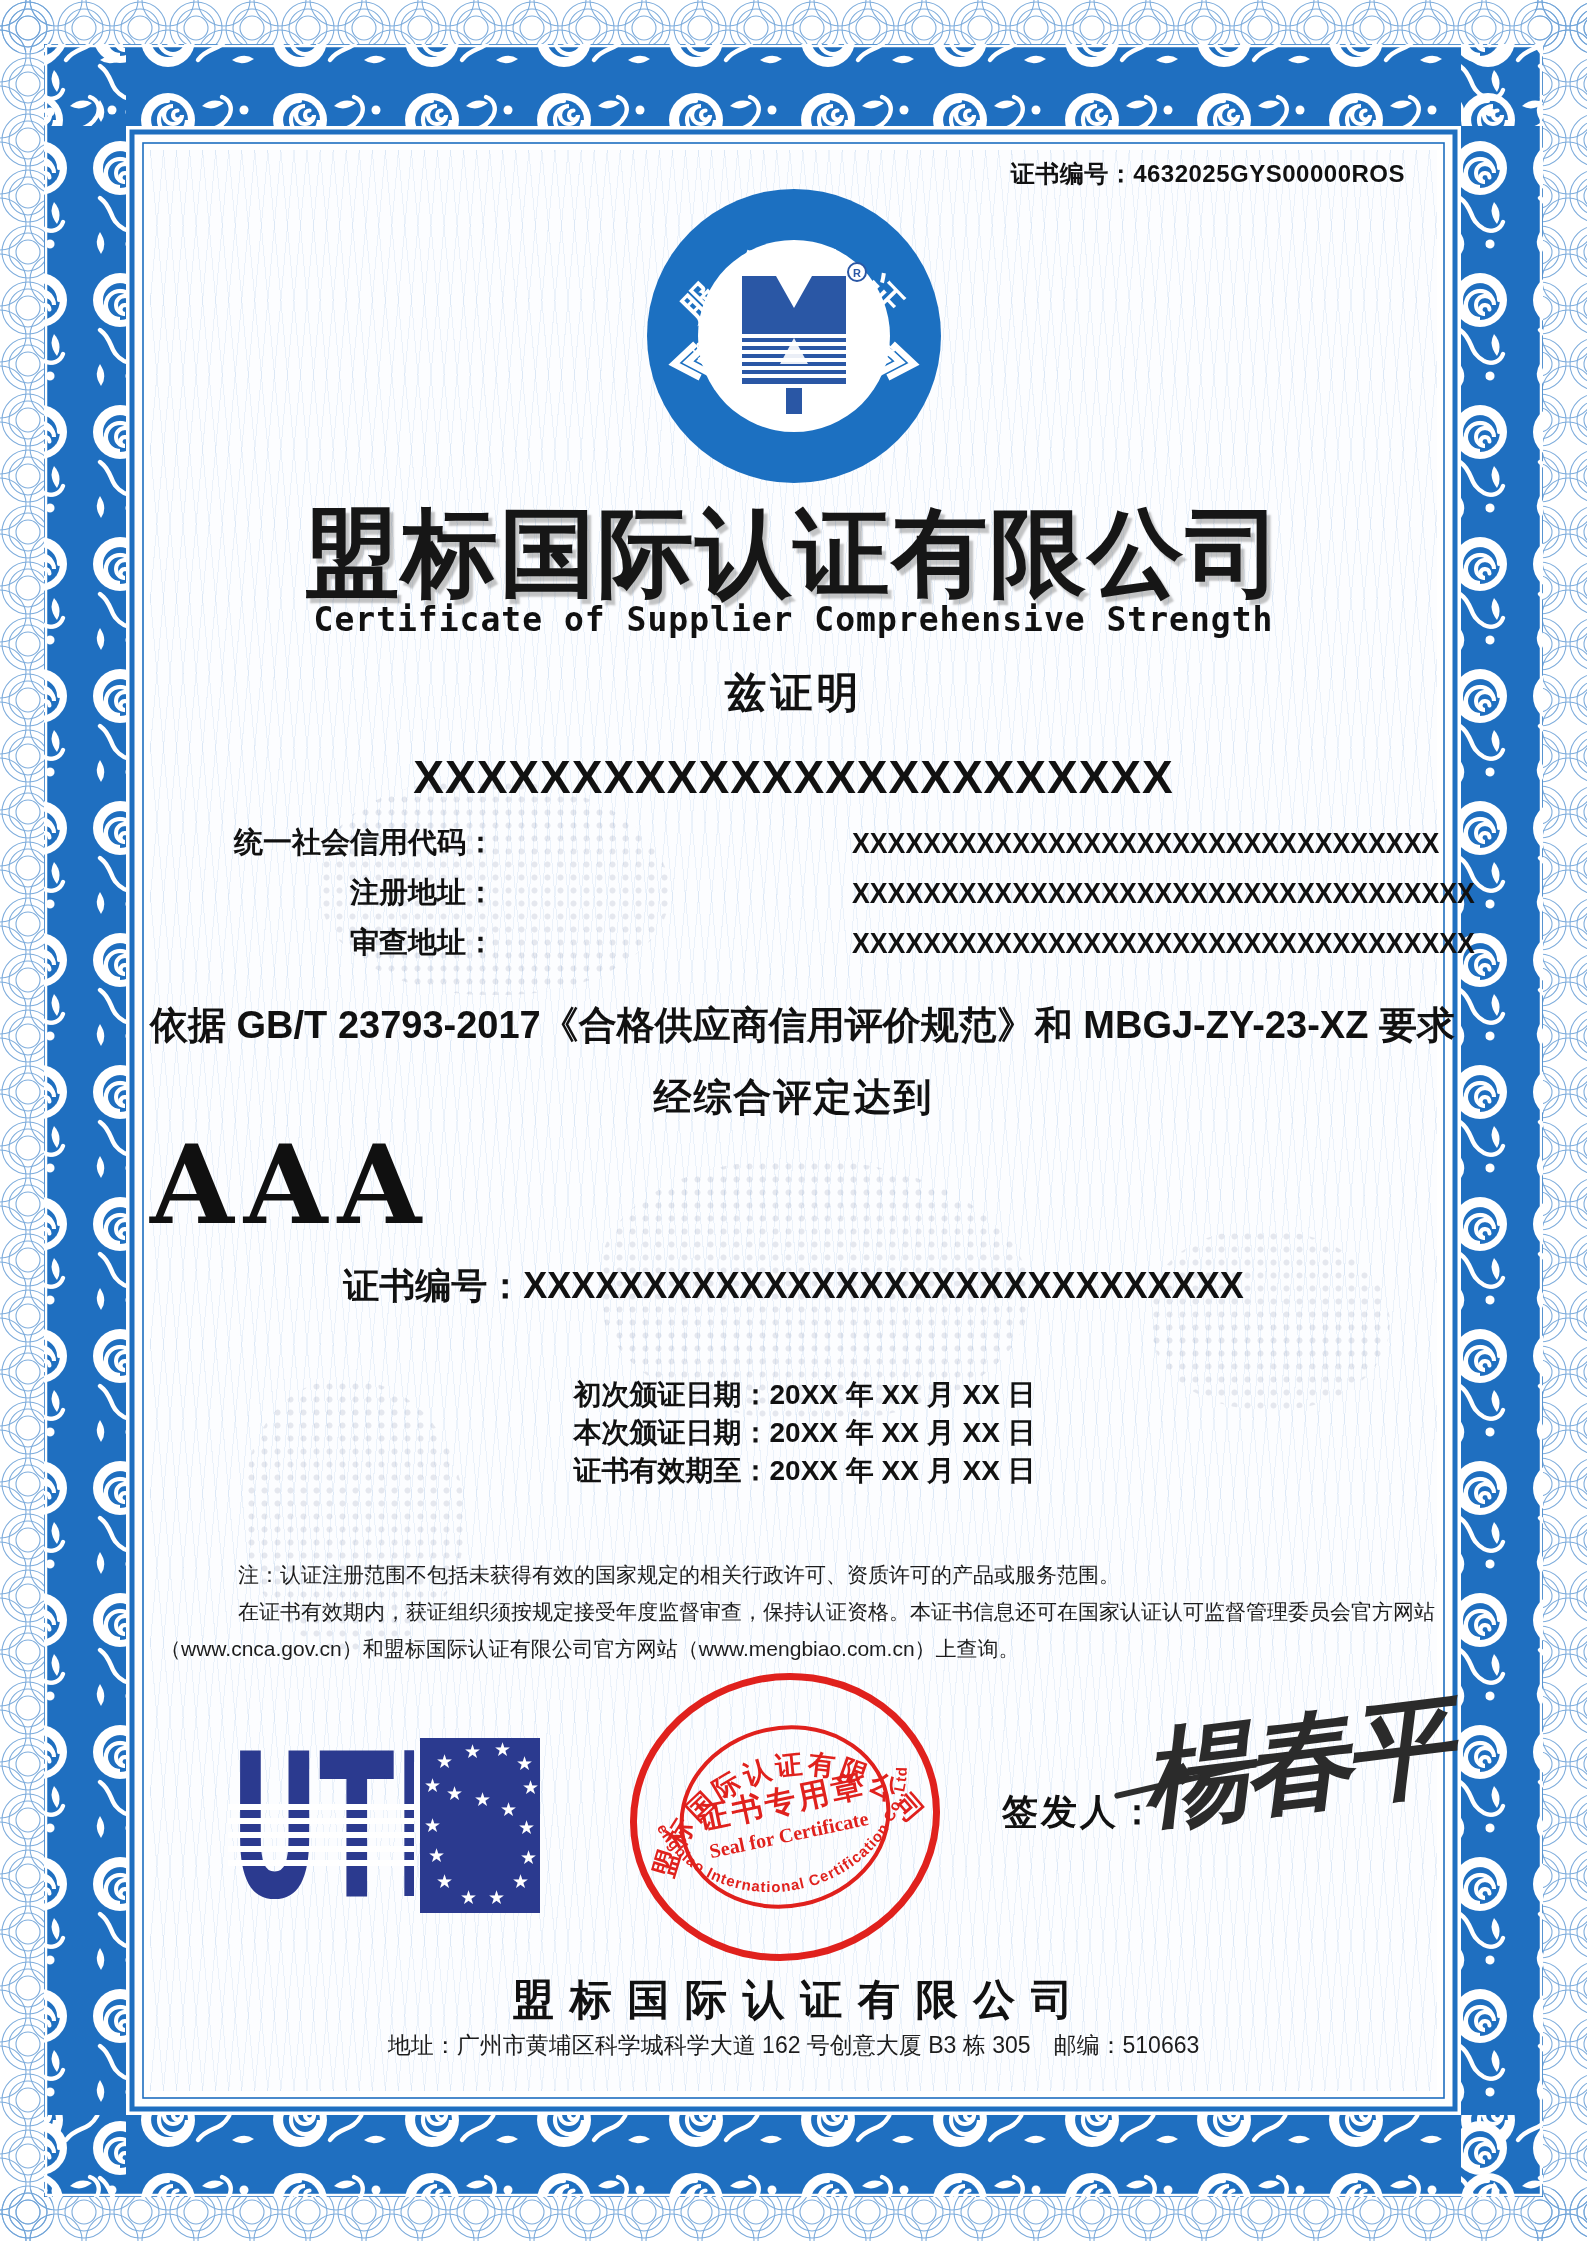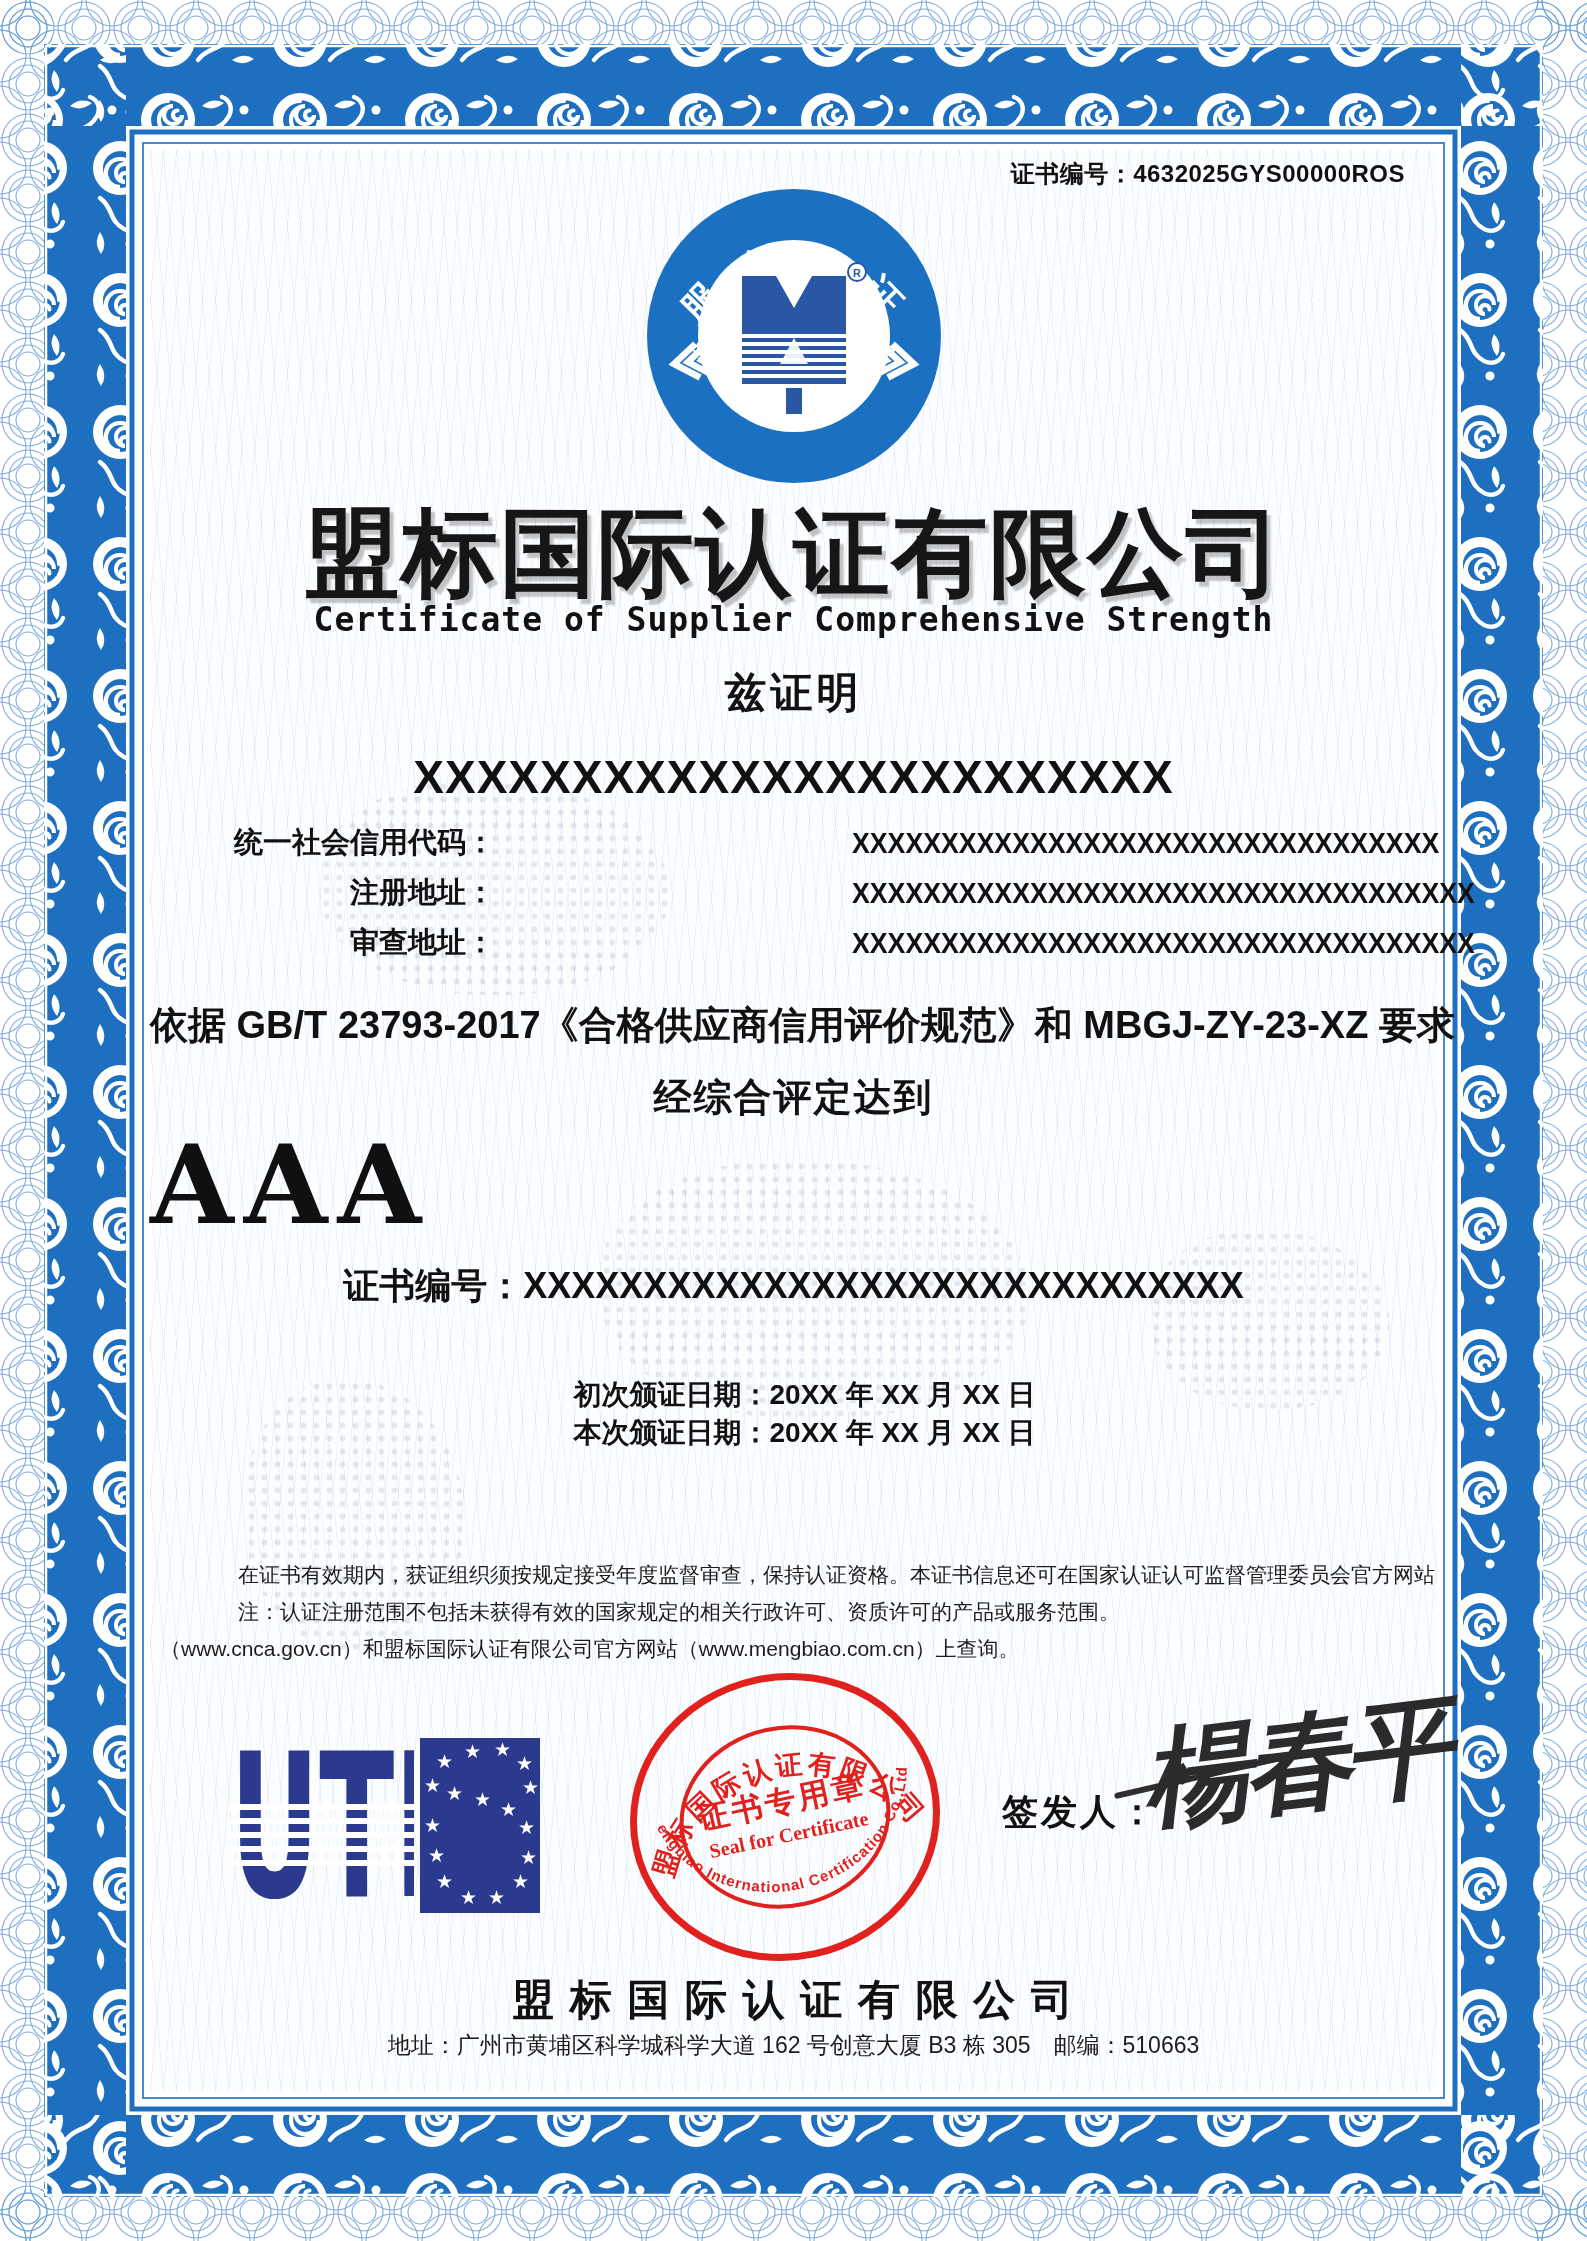--- a/index.html
+++ b/index.html
@@ -196,25 +196,26 @@
   </div>
 
   <div class="blk basis">依据 GB/T 23793-2017《合格供应商信用评价规范》和 MBGJ-ZY-23-XZ 要求</div>
   <div class="blk result">经综合评定达到</div>
   <div class="blk grade">AAA</div>
   <div class="blk scope">证书编号：XXXXXXXXXXXXXXXXXXXXXXXXXXXXXX</div>
 
   <div class="blk dates">
     <div class="d-row"><span>初次颁证日期：</span><span>20XX 年 XX 月 XX 日</span></div>
     <div class="d-row"><span>本次颁证日期：</span><span>20XX 年 XX 月 XX 日</span></div>
+    <div class="d-row"><span>证书有效期至：</span><span>20XX 年 XX 月 XX 日</span></div>
   </div>
 
   <div class="blk notes">
+    <div class="note-line ind">注：认证注册范围不包括未获得有效的国家规定的相关行政许可、资质许可的产品或服务范围。</div>
     <div class="note-line ind">在证书有效期内，获证组织须按规定接受年度监督审查，保持认证资格。本证书信息还可在国家认证认可监督管理委员会官方网站</div>
-    <div class="note-line ind">注：认证注册范围不包括未获得有效的国家规定的相关行政许可、资质许可的产品或服务范围。</div>
     <div class="note-line">（www.cnca.gov.cn）和盟标国际认证有限公司官方网站（www.mengbiao.com.cn）上查询。</div>
   </div>
 
   <div class="blk uti">
     <div class="uti-letters">
       <div class="uti-text">UTI</div>
       <div class="uti-stripes"></div>
     </div>
     <div class="uti-square">
       <span class="star" style="left:44px;top:4px;"></span>

